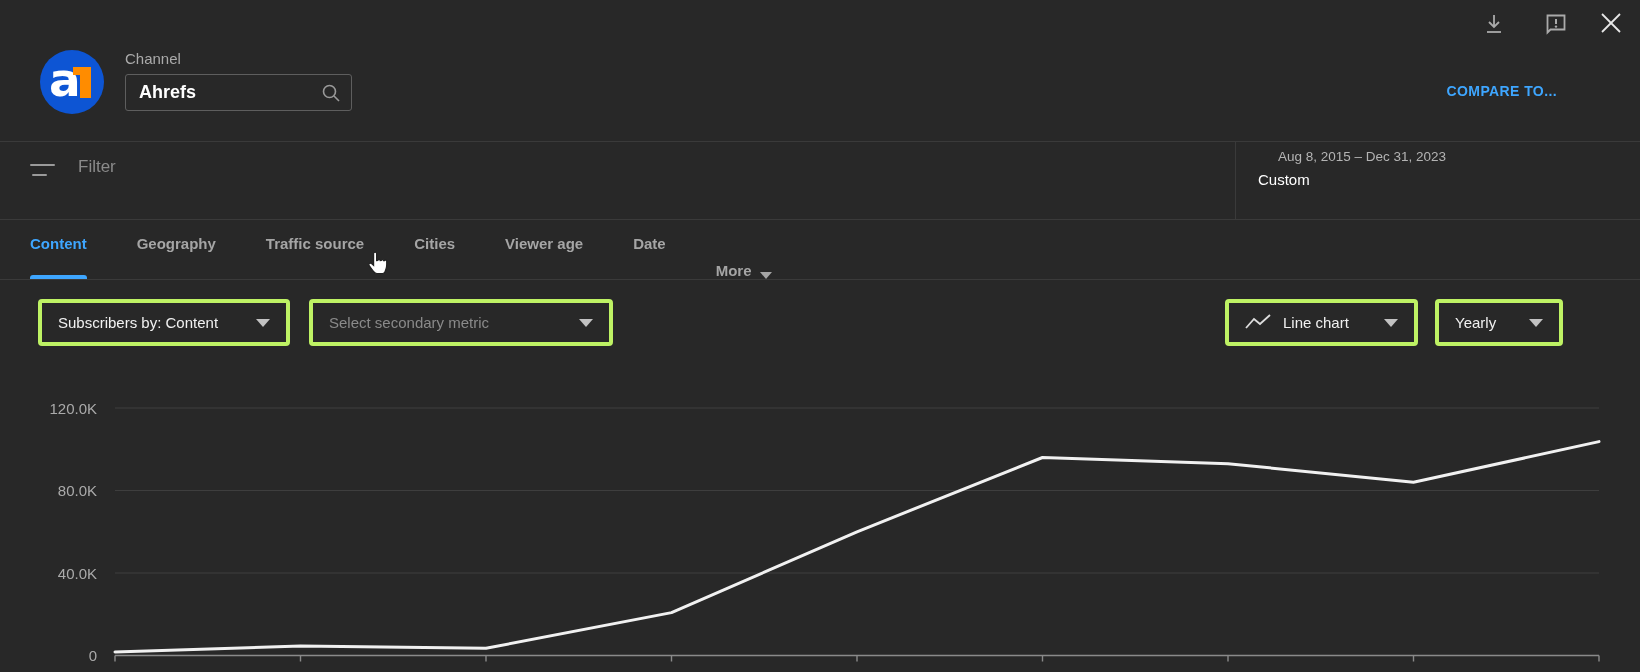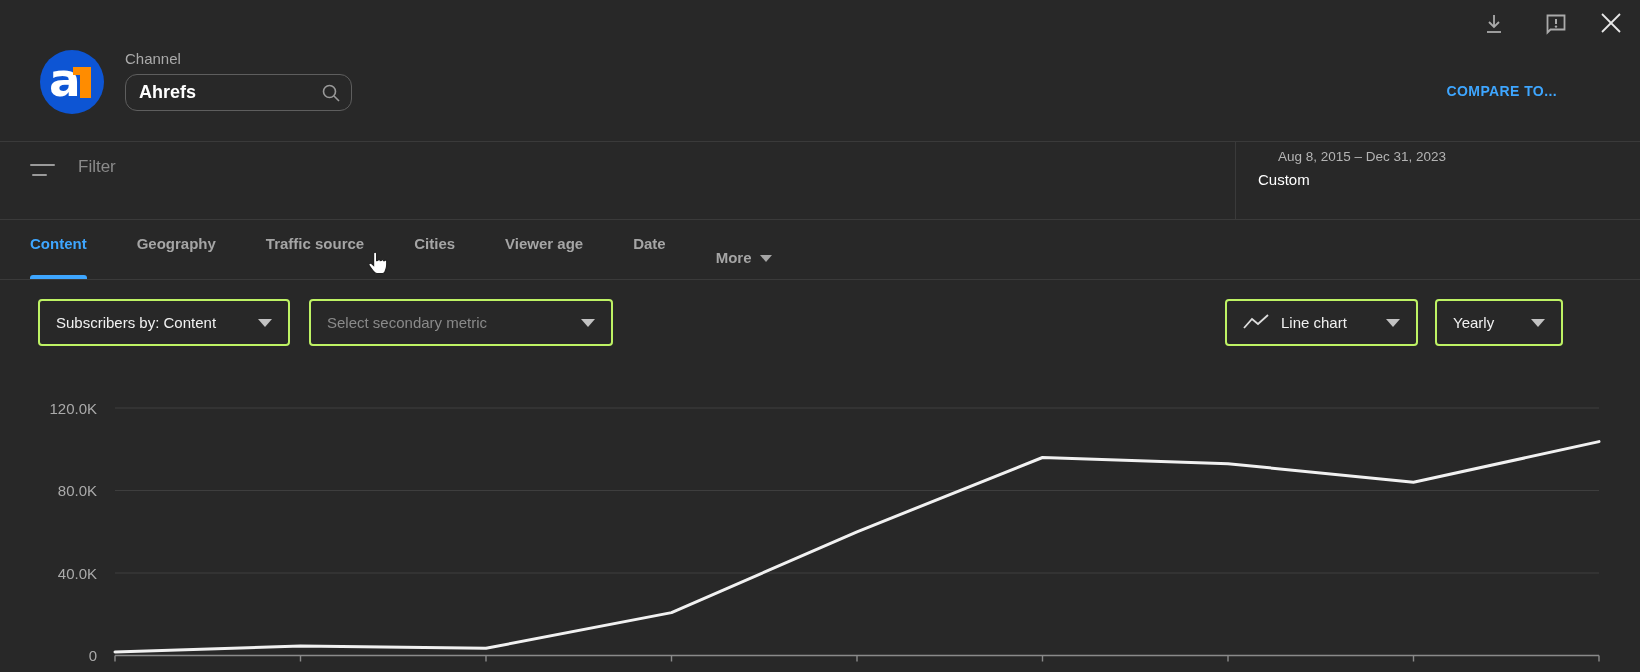--- a/index.html
+++ b/index.html
@@ -10,21 +10,21 @@
   }
   .abs{position:absolute;}
   .divider{position:absolute;left:0;width:1640px;height:1px;background:#3a3a3a;}
 
   
   .logo{left:40px;top:50px;width:64px;height:64px;border-radius:50%;background:#0d55d4;overflow:hidden;}
   .logo .a-glyph{position:absolute;left:9px;top:2px;font-size:47px;font-weight:bold;color:#fff;font-family:"DejaVu Sans",sans-serif;}
   .logo .a-bar{position:absolute;left:40px;top:17px;width:11px;height:31px;background:#ff8c00;}
   .logo .a-notch{position:absolute;left:33px;top:17px;width:7px;height:8px;background:#ff8c00;}
   .channel-label{left:125px;top:50px;font-size:15px;color:#aaaaaa;}
-  .search-box{left:125px;top:74px;width:227px;height:37px;border:1px solid #5e5e5e;border-radius:12px;display:flex;align-items:center;box-sizing:border-box;}
+  .search-box{left:125px;top:74px;width:227px;height:37px;border:1px solid #5e5e5e;border-radius:3px;display:flex;align-items:center;box-sizing:border-box;}
   .search-box input{flex:1;background:transparent;border:none;outline:none;color:#fff;font-size:18px;font-weight:bold;padding:0 0 0 13px;font-family:"Liberation Sans",sans-serif;width:170px;}
   .search-box svg{margin-right:10px;}
   .top-icons{top:10px;right:70px;display:flex;gap:34px;align-items:center;}
   .icon-btn{width:28px;height:28px;display:flex;align-items:center;justify-content:center;cursor:pointer;}
   .close-btn{top:8px;right:14px;width:30px;height:30px;display:flex;align-items:center;justify-content:center;}
   .compare-link{top:83px;right:83px;color:#3ea6ff;font-size:14px;font-weight:bold;letter-spacing:.4px;cursor:pointer;}
 
   
   .filter-bar{left:0;top:142px;width:1640px;height:77px;}
   .filter-icon{position:absolute;left:30px;top:19px;width:26px;height:18px;}
@@ -37,25 +37,25 @@
   .date-picker{position:absolute;left:1258px;top:5px;width:370px;height:66px;cursor:pointer;}
   .date-range{font-size:13.5px;color:#b4b4b4;margin-top:2px;margin-left:20px;}
   .date-preset{font-size:15px;color:#fff;margin-top:7px;}
   .caret{width:0;height:0;border-left:8px solid transparent;border-right:8px solid transparent;border-top:9px solid #999;}
 
   
   .tabs{left:0;top:219px;width:1640px;height:60px;display:flex;align-items:flex-start;padding-left:30px;box-sizing:border-box;}
   .tab{position:relative;margin-right:50px;padding-top:16px;height:44px;font-size:15px;font-weight:bold;color:#a5a5a5;cursor:pointer;white-space:nowrap;}
   .tab.active{color:#3ea6ff;}
   .tab.active::after{content:"";position:absolute;left:0;right:0;bottom:-1px;height:5px;background:#3ea6ff;border-radius:3px 3px 0 0;}
-  .tab-more{display:flex;align-items:center;gap:8px;}
+  .tab-more{display:flex;align-items:flex-end;gap:8px;}
   .tab-more .caret{border-left-width:6px;border-right-width:6px;border-top-width:7px;border-top-color:#a5a5a5;margin-top:2px;}
 
   
-  .ctrl{position:absolute;top:299px;height:47px;border:2px solid #bef264;border-radius:4px;box-sizing:border-box;display:flex;align-items:center;padding:0 16px;gap:12px;cursor:pointer;}
+  .ctrl{position:absolute;top:299px;height:47px;border:4px solid #bef264;border-radius:4px;box-sizing:border-box;display:flex;align-items:center;padding:0 16px;gap:12px;cursor:pointer;}
   .ctrl .caret{border-left-width:7px;border-right-width:7px;border-top-width:8px;border-top-color:#c2c2c2;margin-left:auto;}
   .ctrl-label{font-size:15px;color:#f1f1f1;}
   .ctrl-label.placeholder{color:#8a8a8a;}
   #ctrl-primary{left:38px;width:252px;}
   #ctrl-secondary{left:309px;width:304px;}
   #ctrl-charttype{left:1185px;width:193px;margin-left:40px;}
   #ctrl-granularity{left:1392px;width:128px;margin-left:43px;}
 
   
   #chart-svg{position:absolute;left:0;top:370px;}

